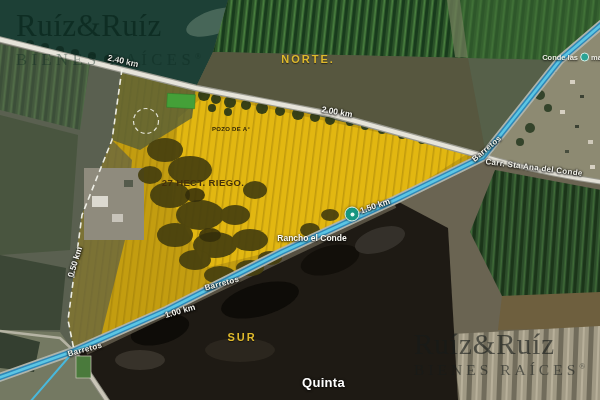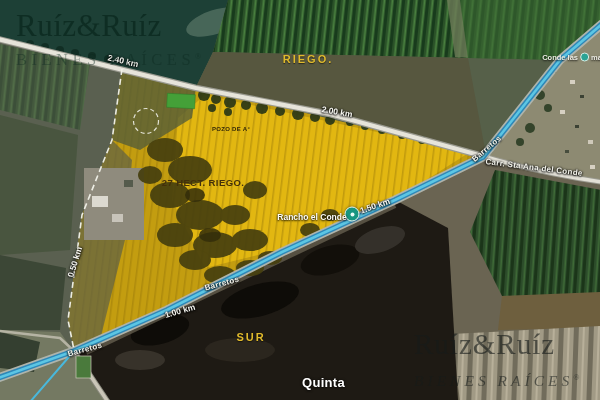--- a/index.html
+++ b/index.html
@@ -11,37 +11,37 @@
   .lbl{position:absolute;white-space:nowrap;transform:translate(-50%,-50%) rotate(var(--r,0deg));line-height:1;}
   .dist{font-size:8.5px;font-weight:700;color:#f6f6f0;
     text-shadow:0 1px 2px rgba(0,0,0,.9),1px 0 2px rgba(0,0,0,.6),-1px 0 2px rgba(0,0,0,.6);}
   .road-lbl{font-size:8px;font-weight:700;color:#f2f2ea;letter-spacing:.3px;
     text-shadow:0 1px 2px rgba(0,0,0,.9),1px 0 2px rgba(0,0,0,.65),-1px 0 2px rgba(0,0,0,.65);}
   .cardinal{font-size:11px;font-weight:700;letter-spacing:2px;color:#e0ba2c;
     text-shadow:0 1px 1px rgba(0,0,0,.55);}
   .hect{font-size:9.5px;font-weight:700;letter-spacing:.4px;color:#43300a;}
   .pozo{font-size:6px;font-weight:700;letter-spacing:.3px;color:#332708;}
   .place{font-size:8.5px;font-weight:700;color:#fcfcf6;
-    text-shadow:0 1px 2px rgba(0,0,0,.85),0 0 2px rgba(0,0,0,.7);}
+    text-shadow:0 1px 2px rgba(0,0,0,.85),0 0 2px rgba(0,0,0,.7);margin-top:21px;}
   .quinta{display:flex;align-items:center;gap:2px;font-size:7.5px;font-weight:700;color:#efeee6;
     text-shadow:0 1px 2px rgba(0,0,0,.85);}
   .q-icon{width:7px;height:7px;border-radius:50%;background:#2aa394;border:1px solid #d6ece5;display:inline-block;flex:none;}
   .marker-icon{position:absolute;left:352px;top:214px;width:13px;height:13px;border-radius:50%;
     background:#179680;border:1.5px solid #e7f4ef;transform:translate(-50%,-50%);box-shadow:0 0 3px rgba(0,0,0,.5);}
   .marker-icon::after{content:"";position:absolute;left:50%;top:50%;width:4px;height:4px;border-radius:50%;
     background:#eafaf4;transform:translate(-50%,-50%);}
   .google{position:absolute;left:302px;top:375px;font-size:13px;font-weight:700;color:#fff;
     letter-spacing:.3px;text-shadow:0 0 3px rgba(0,0,0,.65),0 1px 2px rgba(0,0,0,.5);}
   .brand{position:absolute;font-family:"Liberation Serif",serif;}
   .brand-tl{left:16px;top:8px;}
   .brand-tl .brand-name{font-size:31px;color:rgba(14,44,35,.95);letter-spacing:.5px;}
   .brand-tl .brand-tagline{margin-top:6px;font-size:16.5px;letter-spacing:4.5px;color:rgba(12,40,32,.42);}
   .brand-br{left:414px;top:328px;}
   .brand-br .brand-name{font-size:29px;color:rgba(22,28,26,.62);letter-spacing:1px;}
-  .brand-br .brand-tagline{margin-top:11px;font-size:15.5px;letter-spacing:4px;color:rgba(22,28,26,.58);font-style:italic;}
+  .brand-br .brand-tagline{font-size:15.5px;letter-spacing:4px;color:rgba(22,28,26,.58);}
   .reg{font-size:8px;vertical-align:super;}
 </style>
 </head>
 <body>
 
 <div class="map-root">
 
 <svg width="600" height="400" viewBox="0 0 600 400">
   <defs>
     <pattern id="rowsGreen" width="8" height="8" patternUnits="userSpaceOnUse" patternTransform="rotate(6)">
@@ -203,22 +203,22 @@
 
   <rect x="76" y="356" width="15" height="22" fill="#4a7a3c" stroke="#cfcabb" stroke-width=".7"></rect>
 
   <path d="M122,69 L112,140 L82,215 L68,320 L74,350" fill="none" stroke="#f2f2ea" stroke-width="1.6" stroke-dasharray="6 4" opacity=".95"></path>
 
   <circle cx="146" cy="121" r="12.5" fill="none" stroke="#eeeee6" stroke-width="1.2" stroke-dasharray="4 3" opacity=".9"></circle>
 </svg>
 
 <span class="marker-icon"></span>
 
-<span class="lbl cardinal" style="left:308px;top:59px">RIEGO.</span>
-<span class="lbl cardinal" style="left:251px;top:337px">SUR</span>
+<span class="lbl cardinal" style="left:308px;top:59px">NORTE.</span>
+<span class="lbl cardinal" style="left:242px;top:337px">SUR</span>
 
 <span class="lbl hect" style="left:203px;top:183px">27 HECT. RIEGO.</span>
 <span class="lbl pozo" style="left:231px;top:129px">POZO DE A°</span>
 
 <span class="lbl dist" style="left:123px;top:61px;--r:13deg">2.40 km</span>
 <span class="lbl dist" style="left:337px;top:112px;--r:10deg">2.00 km</span>
 <span class="lbl dist" style="left:375px;top:206px;--r:-19deg">1.50 km</span>
 <span class="lbl dist" style="left:180px;top:311px;--r:-16deg">1.00 km</span>
 <span class="lbl dist" style="left:75px;top:262px;--r:-73deg">0.50 km</span>
 

